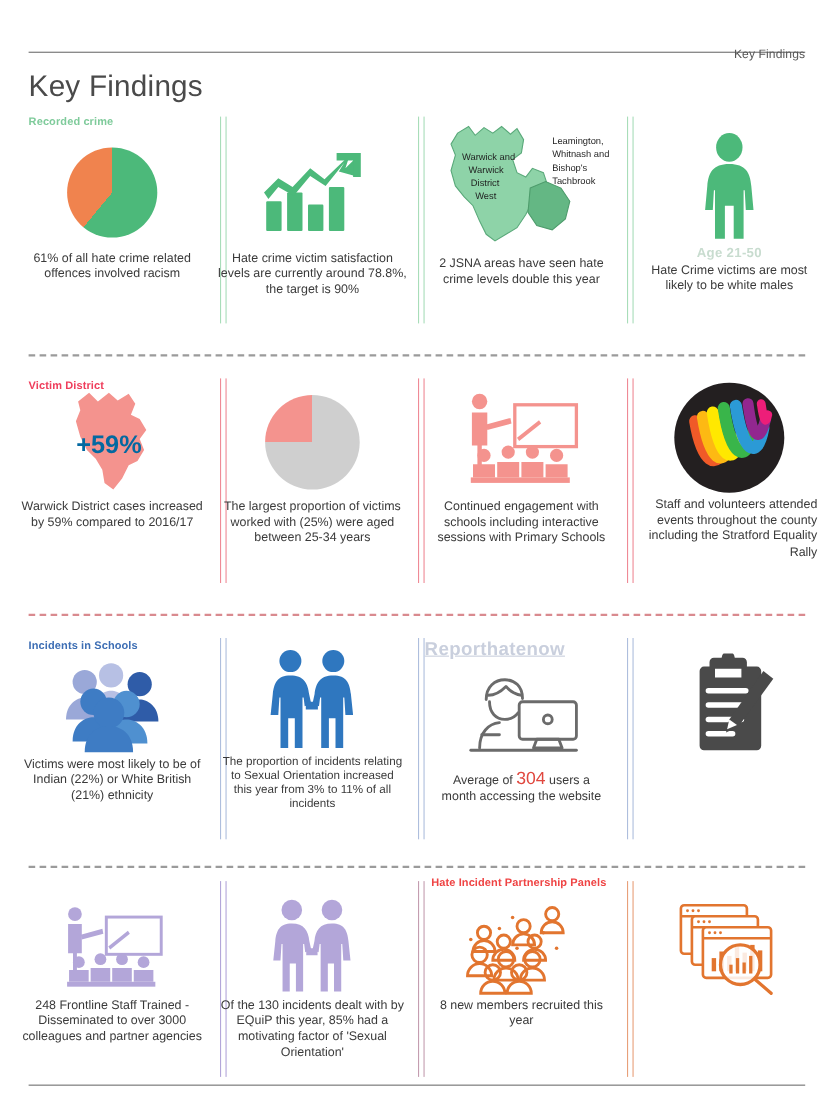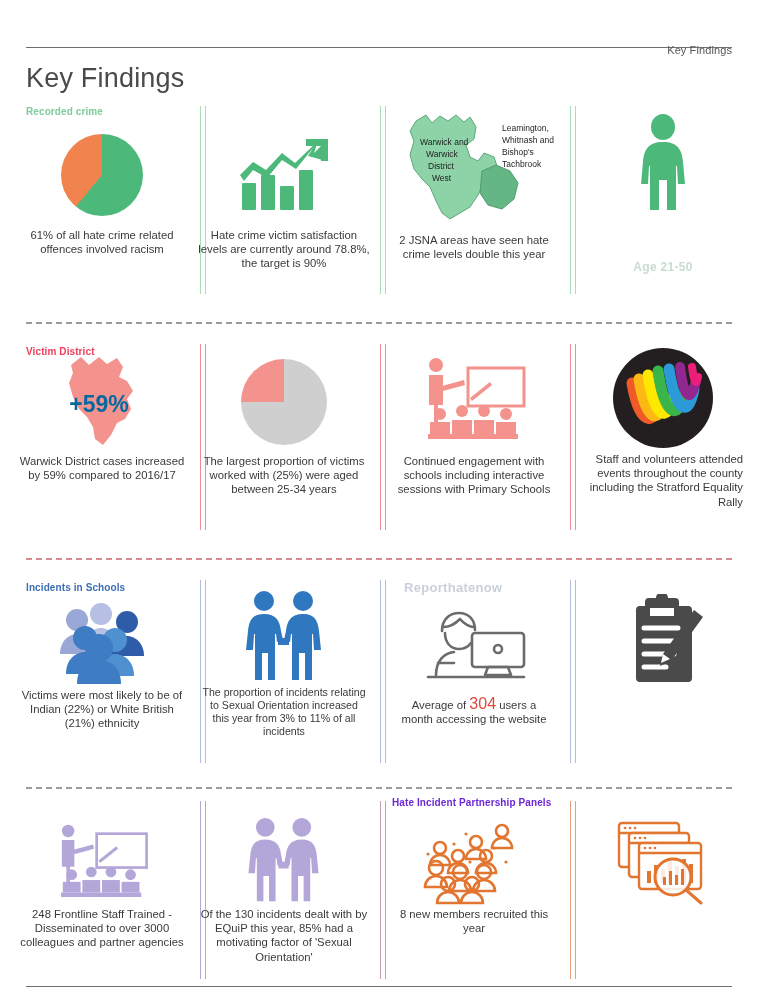--- a/index.html
+++ b/index.html
@@ -126,30 +126,31 @@
           <text x="46" y="72" font-family="Liberation Sans, sans-serif" font-size="8.5" fill="#1f1f1f">West</text>
           <text x="116" y="22" font-family="Liberation Sans, sans-serif" font-size="8.5" fill="#1f1f1f">Leamington,</text>
           <text x="116" y="34" font-family="Liberation Sans, sans-serif" font-size="8.5" fill="#1f1f1f">Whitnash and</text>
           <text x="116" y="46" font-family="Liberation Sans, sans-serif" font-size="8.5" fill="#1f1f1f">Bishop's</text>
           <text x="116" y="58" font-family="Liberation Sans, sans-serif" font-size="8.5" fill="#1f1f1f">Tachbrook</text>
         </svg>
       </div>
       <div class="caption" style="width:176px;">2 JSNA areas  have seen hate crime levels double this year</div>
     </div>
 
-    <div class="card c4" style="top:8px;gap:44px;">
+    <div class="card c4" style="top:15px;">
       <div class="icon-wrap" style="height:104px;">
         <svg width="62" height="100" viewBox="0 0 62 100">
           <g fill="#4cb97a">
             <ellipse cx="31" cy="13" rx="12" ry="13"></ellipse>
             <path d="M31 28 C16 28 12 36 11 48 L9 70 L16 70 L17 52 L18 52 L18 96 L27 96 L27 66 L35 66 L35 96 L44 96 L44 52 L45 52 L46 70 L53 70 L51 48 C50 36 46 28 31 28 Z"></path>
           </g>
         </svg>
       </div>
       <div class="sublabel" style="color:#c8dccf;">Age 21-50</div>
+      <div class="caption" style="width:160px;">Hate Crime victims are most likely to be white males</div>
     </div>
   </div>
 
   <div class="dash gray" style="top:322px;"></div>
   <div class="section" style="top:344px;height:200px;">
     <div class="sec-head" style="top:0px;color:#ef3e5c;">Victim District</div>
 
     <div class="vsep" style="left:200px;top:0px;height:186px;color:#ef8a96;"></div>
     <div class="vsep" style="left:380px;top:0px;height:186px;color:#ef8a96;"></div>
     <div class="vsep" style="left:570px;top:0px;height:186px;color:#ef8a96;"></div>
@@ -252,21 +253,21 @@
             <circle cx="67" cy="11" r="10"></circle>
             <path d="M67 24 C55 24 51 31 50 41 L48 50 L54 52 L55 44 L56 44 L56 90 L63 90 L63 63 L69 63 L69 90 L76 90 L76 44 L77 44 L78 60 L85 60 L83 41 C82 31 79 24 67 24 Z"></path>
             <path d="M42 48 h11 v7 h-11 z"></path>
           </g>
         </svg>
       </div>
       <div class="caption small" style="width:166px;">The proportion of incidents relating to Sexual Orientation increased this year from 3% to 11% of all incidents</div>
     </div>
 
     <div class="card c3" style="top:0px;">
-      <div class="sublabel" style="color:#c9cfdd;align-self:flex-start;margin-left:18px;font-size:13px;">Reporthatenow</div>
+      <div class="sublabel" style="color:#c9cfdd;align-self:flex-start;font-size:17px;text-decoration:underline;">Reporthatenow</div>
       <div class="icon-wrap" style="height:100px;">
         <svg width="120" height="84" viewBox="0 0 120 84">
           <g fill="none" stroke="#6b6b6b" stroke-width="2.6" stroke-linejoin="round" stroke-linecap="round">
             <path d="M28 26 C28 14 36 8 45 8 C54 8 61 14 61 25"></path>
             <path d="M30 22 C36 22 42 18 46 14 C50 19 56 22 60 22"></path>
             <path d="M31 28 C31 38 37 44 45 44 C50 44 54 42 57 38"></path>
             <path d="M22 70 C22 56 30 48 40 47"></path>
             <path d="M24 58 h16"></path>
             <rect x="58" y="28" width="52" height="34" rx="3"></rect>
             <path d="M74 62 h20 l3 8 h-26 z"></path>
@@ -296,21 +297,21 @@
             <path d="M43 60 l7 5 l-9 4 z" fill="#ffffff"></path>
           </g>
         </svg>
       </div>
     </div>
   </div>
 
   <div class="dash gray" style="top:787px;"></div>
   <div class="section" style="top:795px;height:195px;">
 
-    <div class="sec-head" style="left:392px;top:0px;color:#6d28d9;width:175px;">Hate Incident Partnership Panels</div>
+    <div class="sec-head" style="left:392px;top:0px;color:#ef4444;width:175px;">Hate Incident Partnership Panels</div>
 
     <div class="vsep" style="left:200px;top:6px;height:178px;color:#b3a6d9;"></div>
     <div class="vsep" style="left:380px;top:6px;height:178px;color:#c49db0;"></div>
     <div class="vsep" style="left:570px;top:6px;height:178px;color:#e8a07a;"></div>
 
     <div class="card c1" style="top:26px;">
       <div class="icon-wrap" style="height:86px;">
         <svg width="112" height="82" viewBox="0 0 112 92">
           <g fill="#b3a6d9">
             <circle cx="18" cy="9" r="7"></circle>

